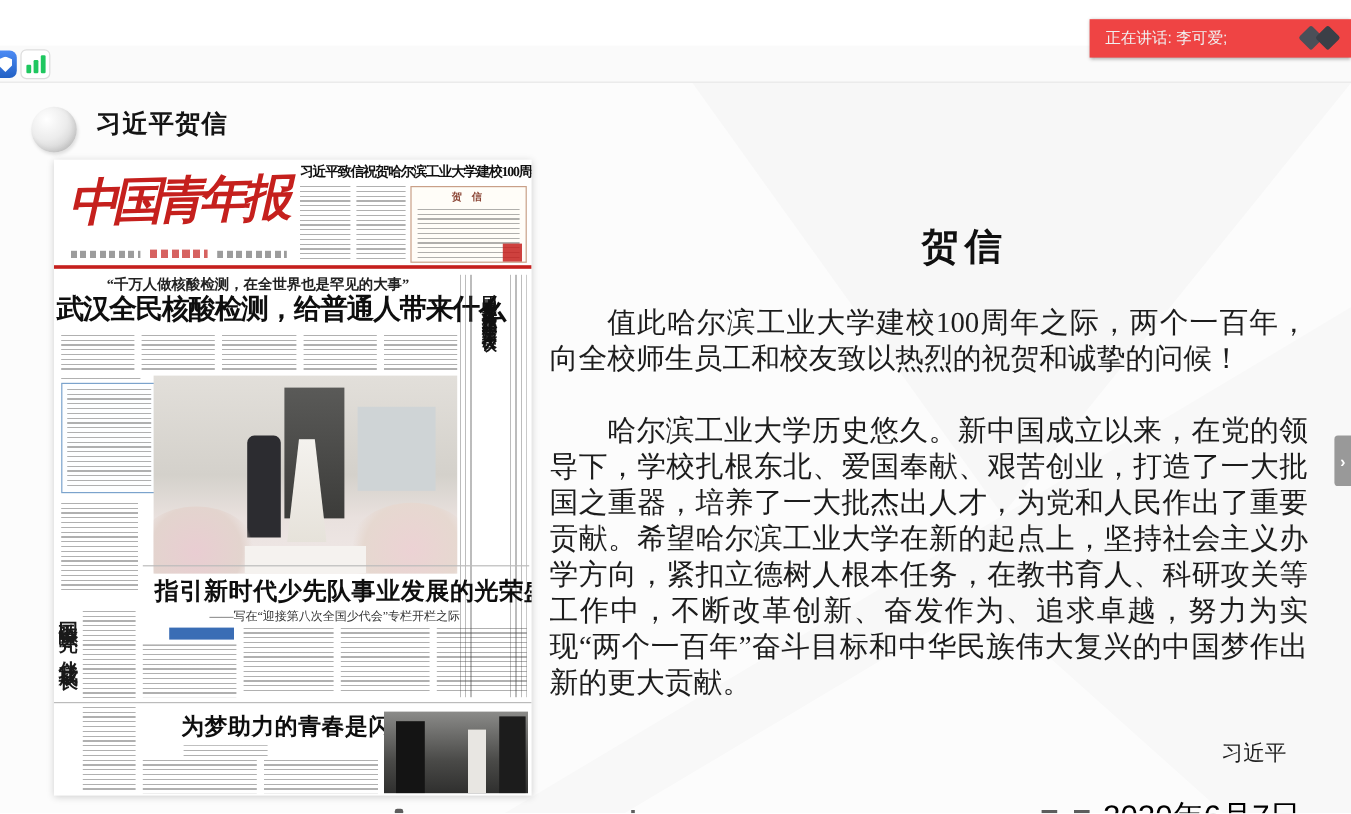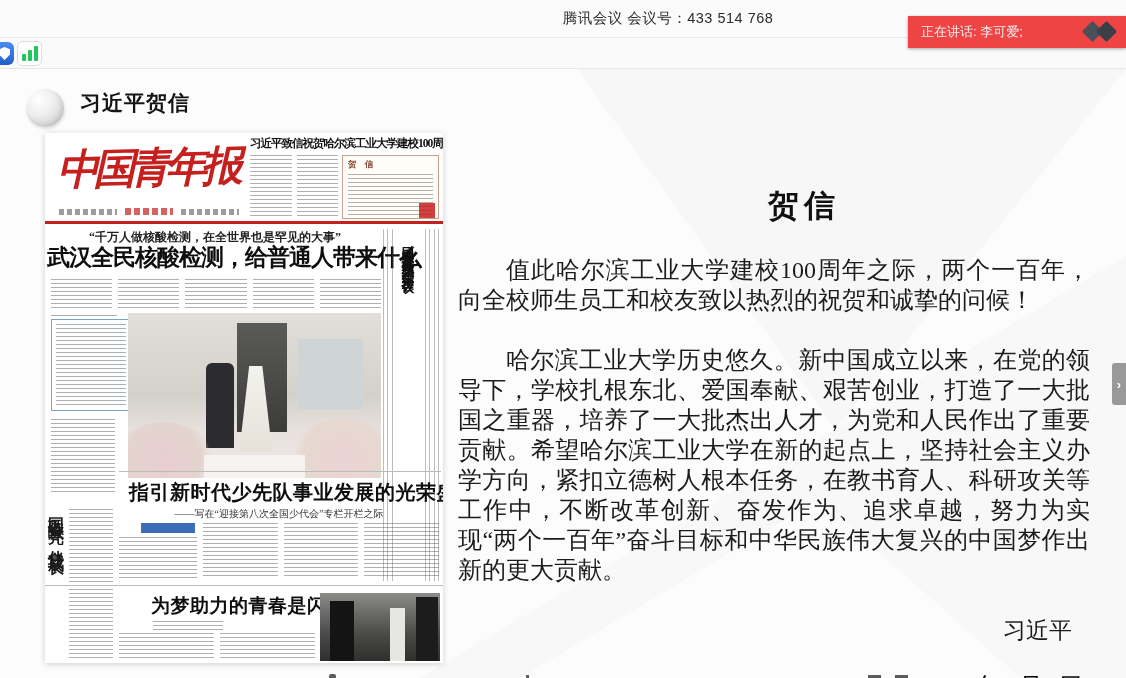--- a/index.html
+++ b/index.html
@@ -58,21 +58,21 @@
     color:#c5201d; font-weight:700; font-style:italic; letter-spacing:-6px; white-space:nowrap;
     transform:rotate(-1.5deg); font-family:"Liberation Serif","DejaVu Serif",serif; }
   .np-mastinfo { position:absolute; left:14px; top:72px; width:180px; height:12px; display:flex; gap:8px; }
   .np-mastinfo .red { flex:1; background:repeating-linear-gradient(90deg, rgba(197,32,29,.7) 0 6px, transparent 6px 9px); height:7px; margin-top:3px; }
   .np-mastinfo .gray { flex:1.2; background:repeating-linear-gradient(90deg, rgba(90,90,90,.6) 0 5px, transparent 5px 8px); height:6px; margin-top:4px; }
   .np-top-headline { position:absolute; left:205px; top:3px; width:192px; font-size:11.5px;
     font-weight:700; color:#111; white-space:nowrap; letter-spacing:-1px; }
   .np-top-cols { position:absolute; left:205px; top:22px; width:88px; height:62px; display:flex; gap:5px; }
   .np-box-article { position:absolute; left:297px; top:22px; width:97px; height:64px;
     border:1px solid #c9a089; background:#fffdf8; padding:3px 5px; }
-  .np-box-title { text-align:left; font-size:8.5px; font-weight:700; color:#8a4434; letter-spacing:3px; }
+  .np-box-title { text-align:center; font-size:8.5px; font-weight:700; color:#8a4434; letter-spacing:3px; }
   .np-seal { position:absolute; left:374px; top:70px; width:16px; height:15px; background:#c5201d; opacity:.85; }
   .np-redrule { position:absolute; left:0; top:88px; width:398px; height:2.5px; background:#c5201d; }
   .np-kicker { position:absolute; left:0; top:96px; width:340px; text-align:center; font-size:12px;
     font-weight:700; color:#222; }
   .np-h1 { position:absolute; left:2px; top:109px; width:338px; text-align:center; font-size:23px;
     font-weight:900; color:#0e0e0e; letter-spacing:-1px; white-space:nowrap; }
   .np-cols-a { position:absolute; left:6px; top:146px; width:330px; height:30px; display:flex; gap:6px; }
   .np-vr-zone { position:absolute; left:338px; top:96px; width:58px; height:360px; }
   .np-vr-fake1 { position:absolute; left:0; top:0; width:13px; height:352px; }
   .np-vr-fake2 { position:absolute; left:42px; top:0; width:14px; height:352px; }
@@ -121,41 +121,38 @@
     background:linear-gradient(180deg,#8b8b89 0%,#4a4a48 60%,#2f2f2e 100%); overflow:hidden; }
   .np-photo2 .fig-a { position:absolute; left:8%; top:12%; width:20%; height:88%; background:#141414; }
   .np-photo2 .fig-b { position:absolute; left:58%; top:22%; width:13%; height:78%; background:#e8e6e2; }
   .np-photo2 .fig-c { position:absolute; left:80%; top:6%; width:18%; height:94%; background:#1c1c1c; }
   
   .letter { position:absolute; left:458px; top:116px; width:632px; z-index:5;
     font-family:"Liberation Serif","DejaVu Serif",serif; color:#1c1c1c; }
   .letter-title { text-align:center; font-size:31px; font-weight:700; letter-spacing:5px;
     margin:0 0 28px 60px; color:#101010; }
   .letter p { font-size:24px; line-height:30px; text-indent:2em; text-align:justify; margin:0 0 30px; }
-  .letter-sign { text-align:right; padding-right:18px; font-size:23px; margin-top:4px; }
+  .letter-sign { text-align:right; padding-right:18px; font-size:18px; margin-top:4px; }
   .letter-date { text-align:right; padding-right:6px; font-size:26px; margin-top:24px; color:#000;
     font-family:"Liberation Sans","DejaVu Sans",sans-serif; }
   
   .right-tab { position:absolute; right:0; top:294px; width:14px; height:42px; background:#999;
     border-radius:3px 0 0 3px; color:#fff; font-size:13px; font-weight:700; display:flex;
     align-items:center; justify-content:center; z-index:10; cursor:pointer; }
   .pt-icon { position:absolute; background:#5d5d5d; z-index:10; }
   .pt1 { left:329px; top:605px; width:7px; height:4px; border-radius:2px 2px 0 0; }
   .pt2 { left:526px; top:606px; width:3px; height:3px; }
   .pt3 { left:868px; top:606px; width:13px; height:3px; }
   .pt4 { left:895px; top:606px; width:13px; height:3px; }
 </style>
 </head>
 <body>
 
 <div id="screen">
 
-  <header class="titlebar">
-    <div class="titlebar-text">腾讯会议 会议号：433 514 768</div>
-  </header>
   <div class="speaking-overlay">
     <span class="speaking-text">正在讲话: 李可爱;</span>
     <span class="logo-diamond-a"></span>
     <span class="logo-diamond-b"></span>
   </div>
 
   <div class="toolstrip">
     <div class="shield-btn">
       <span class="shield-glyph"></span>
     </div>

